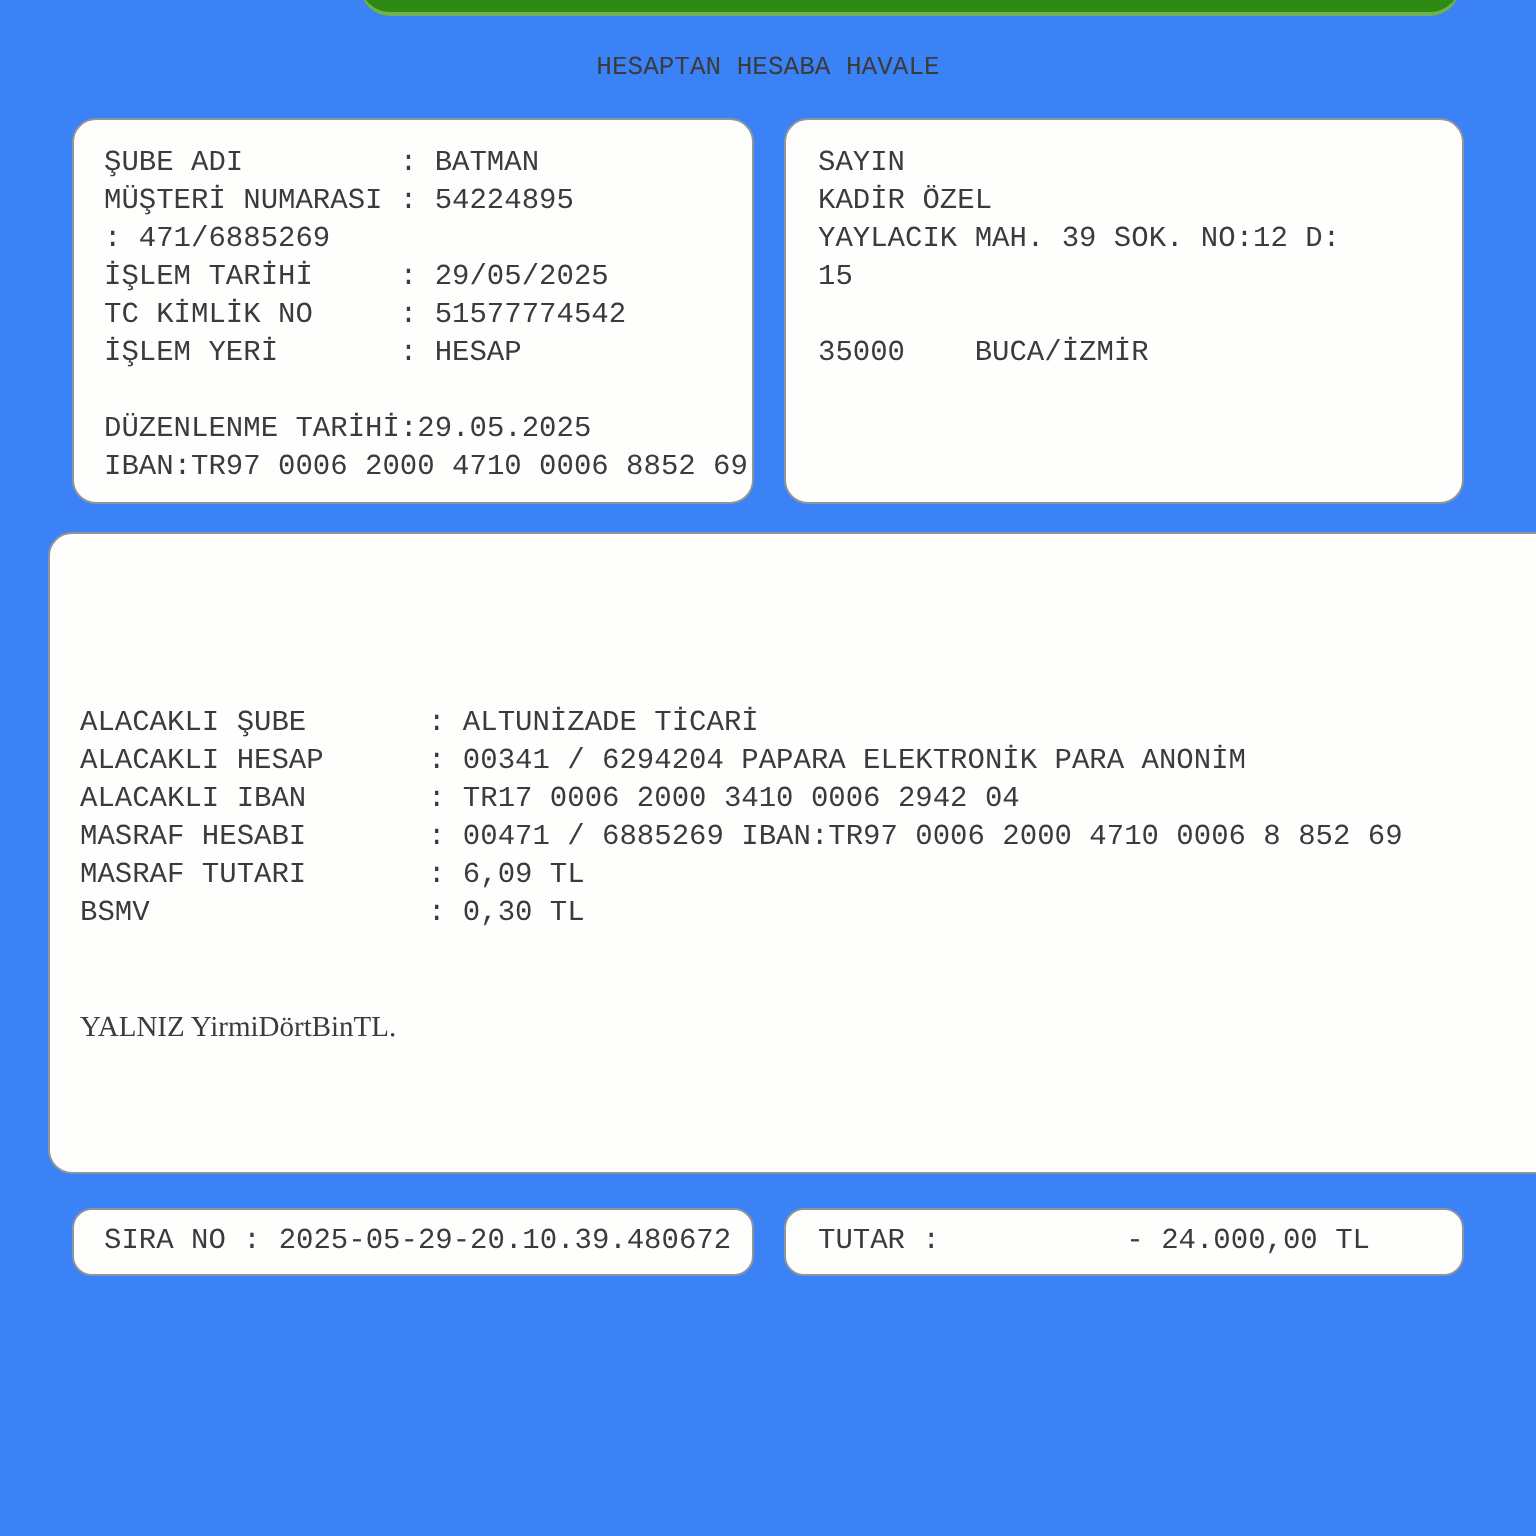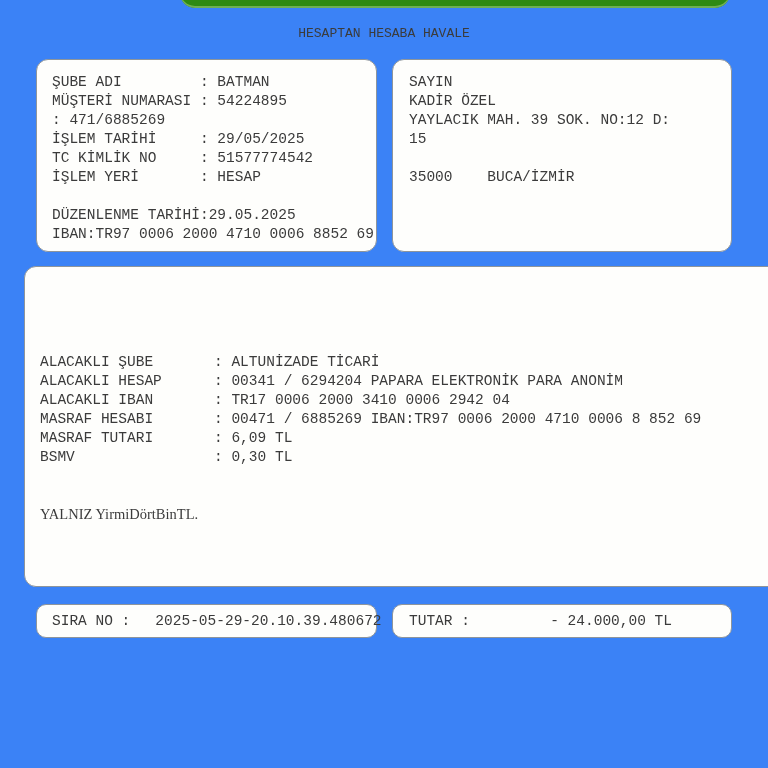--- a/index.html
+++ b/index.html
@@ -18,23 +18,23 @@
     text-align:center;font-size:13px;white-space:pre;
   }
   .box{
     position:absolute;border:1px solid #8e959b;border-radius:12px;
     background:#fefefc;box-sizing:border-box;
   }
   .box-sender{left:36px;top:59px;width:341px;height:193px;padding:13px 15px;}
   .box-recipient{left:392px;top:59px;width:340px;height:193px;padding:13px 16px;}
   .box-details{left:24px;top:266px;width:767px;height:321px;padding:86px 15px 0;}
   .box-footer{top:604px;height:34px;border-radius:10px;display:flex;align-items:center;}
-  .box-sira{left:36px;width:341px;padding:0 15px;gap:25px;}
+  .box-sira{left:36px;width:341px;padding:0 15px;gap:9px;}
   .box-tutar{left:392px;width:340px;padding:0 16px;justify-content:space-between;}
-  .tutar-value{margin-right:43px;}
+  .tutar-value{margin-right:30px;}
   .ln{height:19px;line-height:19px;white-space:pre;}
   .row{display:flex;}
   .lbl,.sep,.val{white-space:pre;}
   .w17{width:17ch;}
   .w20{width:20ch;}
   .amount-words{margin-top:38px;font-family:Liberation Serif, serif;}
 </style>
 </head>
 <body>
 

